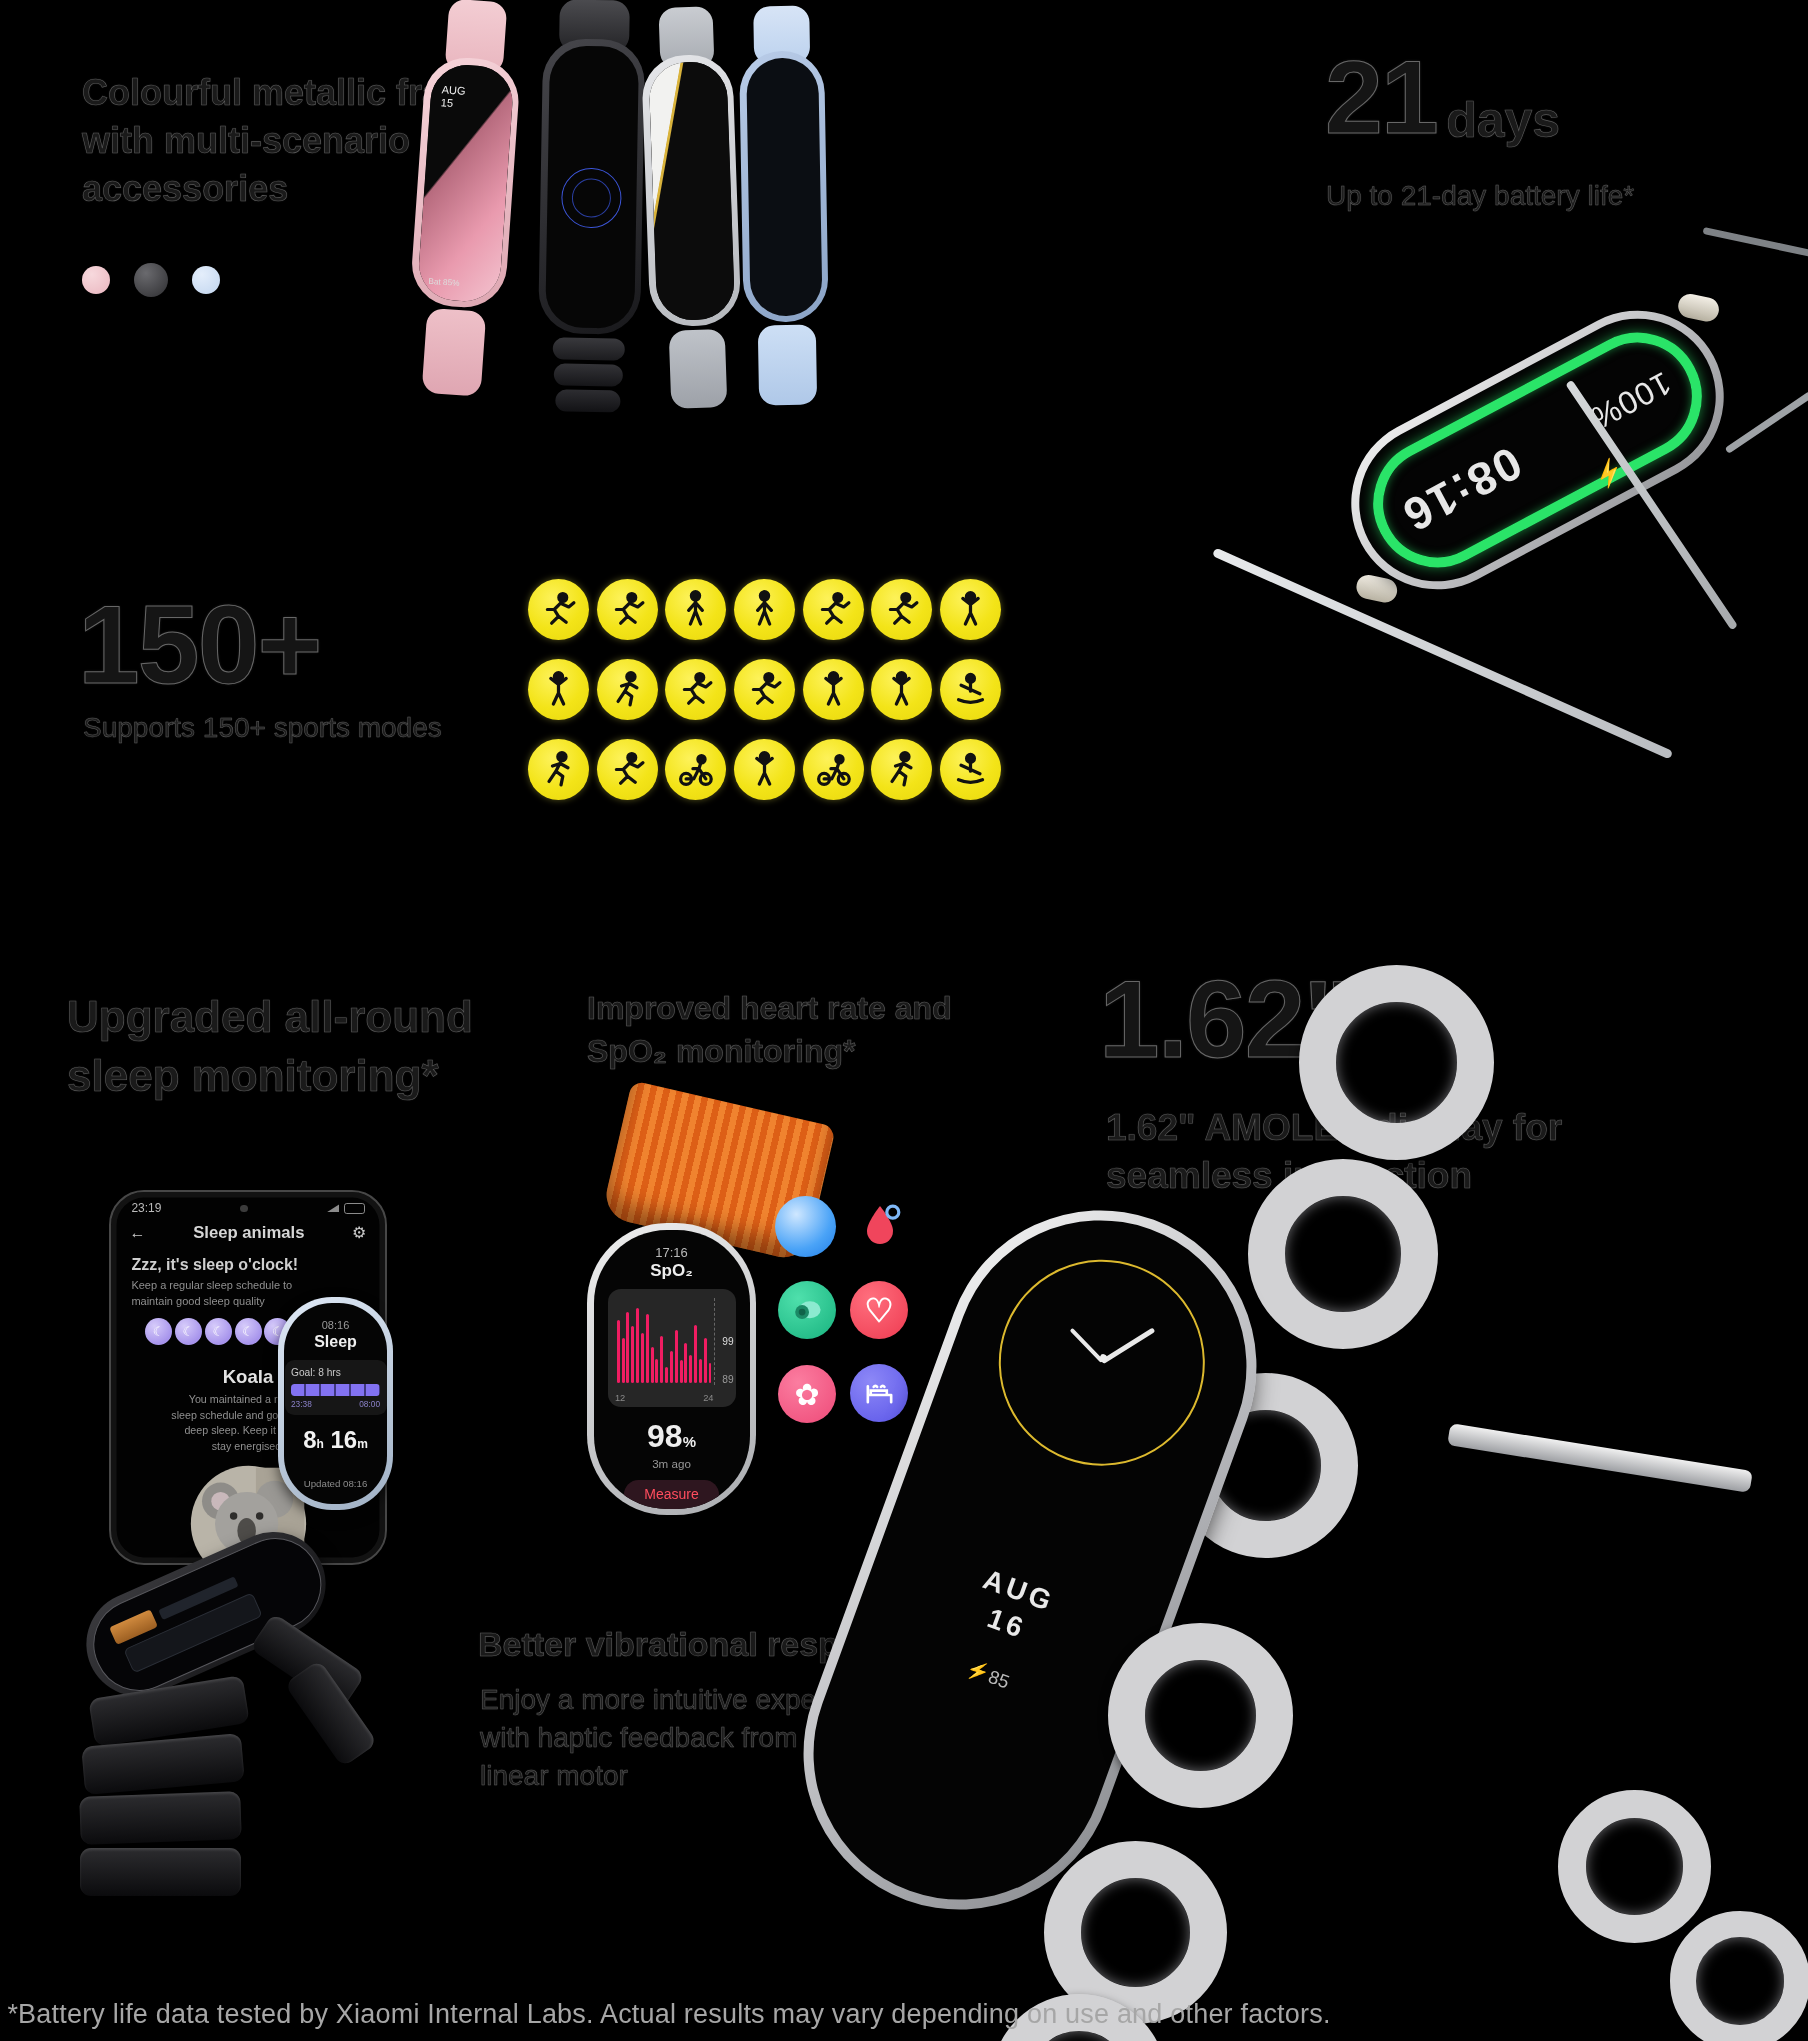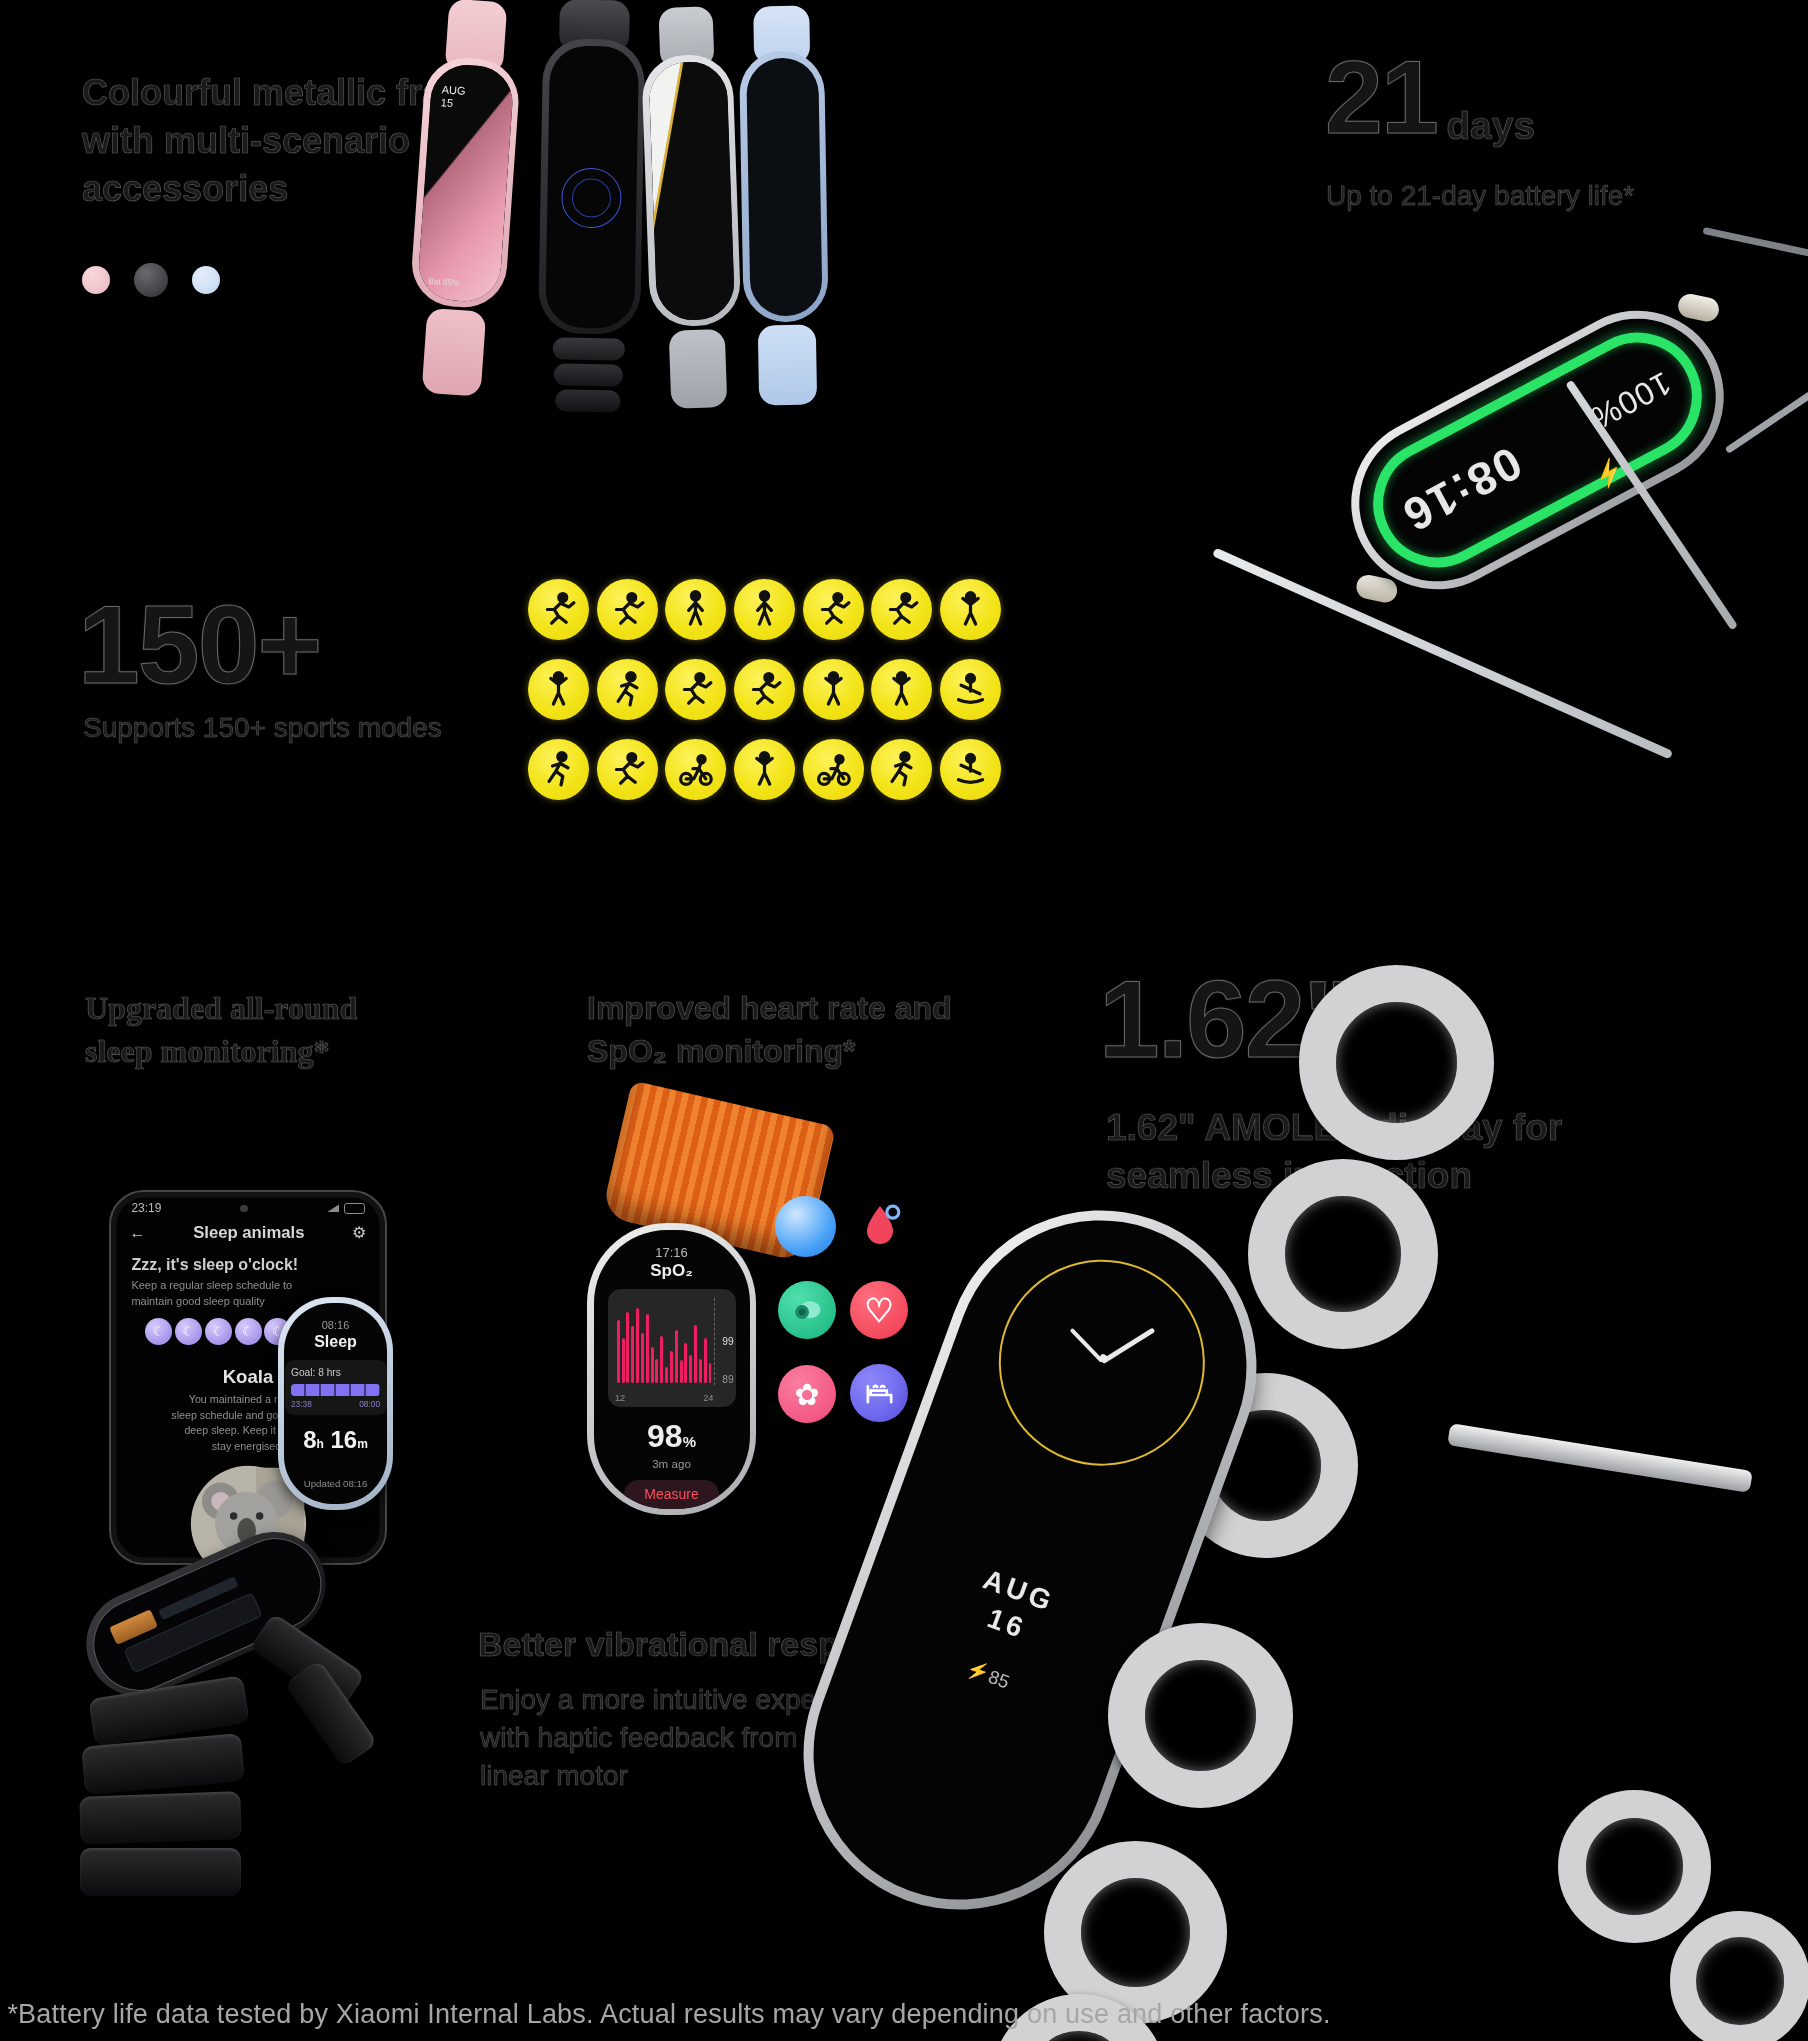--- a/index.html
+++ b/index.html
@@ -143,21 +143,21 @@
       <div class="strap" style="top:0;width:56px;height:58px;background:linear-gradient(#d7e4f6,#bcd2ee);"></div>
       <div class="bodyp" style="top:45px;width:85px;height:271px;background:linear-gradient(150deg,#b9cce8,#8aa3c6);">
         <div class="scr" style="background:#0b0e13;"></div>
       </div>
       <div class="strap" style="top:319px;width:58px;height:80px;background:linear-gradient(#cddff5,#afc8e8);"></div>
     </div>
   </div>
 
   <div class="abs" style="left:1325px;top:45px;display:flex;align-items:flex-end;">
     <span class="big-ghost" style="font-size:104px;line-height:1;">21</span>
-    <span class="h-ghost" style="font-size:39px;line-height:1.15;margin-left:9.3px;">days</span>
+    <span class="h-ghost" style="font-size:50px;line-height:1.15;margin-left:9.3px;">days</span>
   </div>
   <div class="abs body-ghost" style="left:1326px;top:180px;font-size:28px;">Up to 21-day battery life*</div>
 
   <div class="abs charge-band" style="left:1338px;top:364px;">
     <div class="lug" style="left:-28px;top:121px;transform:rotate(40deg);"></div>
     <div class="lug" style="right:-30px;top:24px;transform:rotate(40deg);"></div>
     <div class="charge-frame"></div>
     <div class="charge-screen">
       <div class="charge-ring"></div>
       <div class="charge-content">
@@ -301,21 +301,21 @@
         </svg>
       </div>
       <div class="sport-cell" style="left: 412px; top: 160px;">
         <svg viewBox="0 0 24 24" fill="none" stroke="#111" stroke-width="1.9" stroke-linecap="round" stroke-linejoin="round">
           <circle cx="12" cy="5.5" r="2.3" fill="#111"></circle>
           <path d="M5 18 Q12 21 19 18 M6.5 9.5 L17.5 14.5 M12 8.5 L12 13"></path>
         </svg>
       </div>
     </div>
 
-  <div class="abs h-ghost" style="left:85px;top:987px;font-size:32px;line-height:1.35;font-family:Liberation Serif, serif;">Upgraded all-round
+  <div class="abs h-ghost" style="left:67px;top:987px;font-size:44px;line-height:1.35;">Upgraded all-round
 sleep monitoring*</div>
   <div class="abs h-ghost" style="left:587px;top:987px;font-size:32px;line-height:1.35;">Improved heart rate and
 SpO₂ monitoring*</div>
   <div class="abs big-ghost" style="left:1099px;top:965px;font-size:109px;line-height:1;">1.62"</div>
   <div class="abs h-ghost" style="left:1106px;top:1104px;font-size:37px;line-height:1.3;">1.62" AMOLED display for
 seamless interaction</div>
 
   <div class="abs phone" style="left:109px;top:1150px;margin-top:40px;">
     <div class="ph-status">
       <span>23:19</span>

